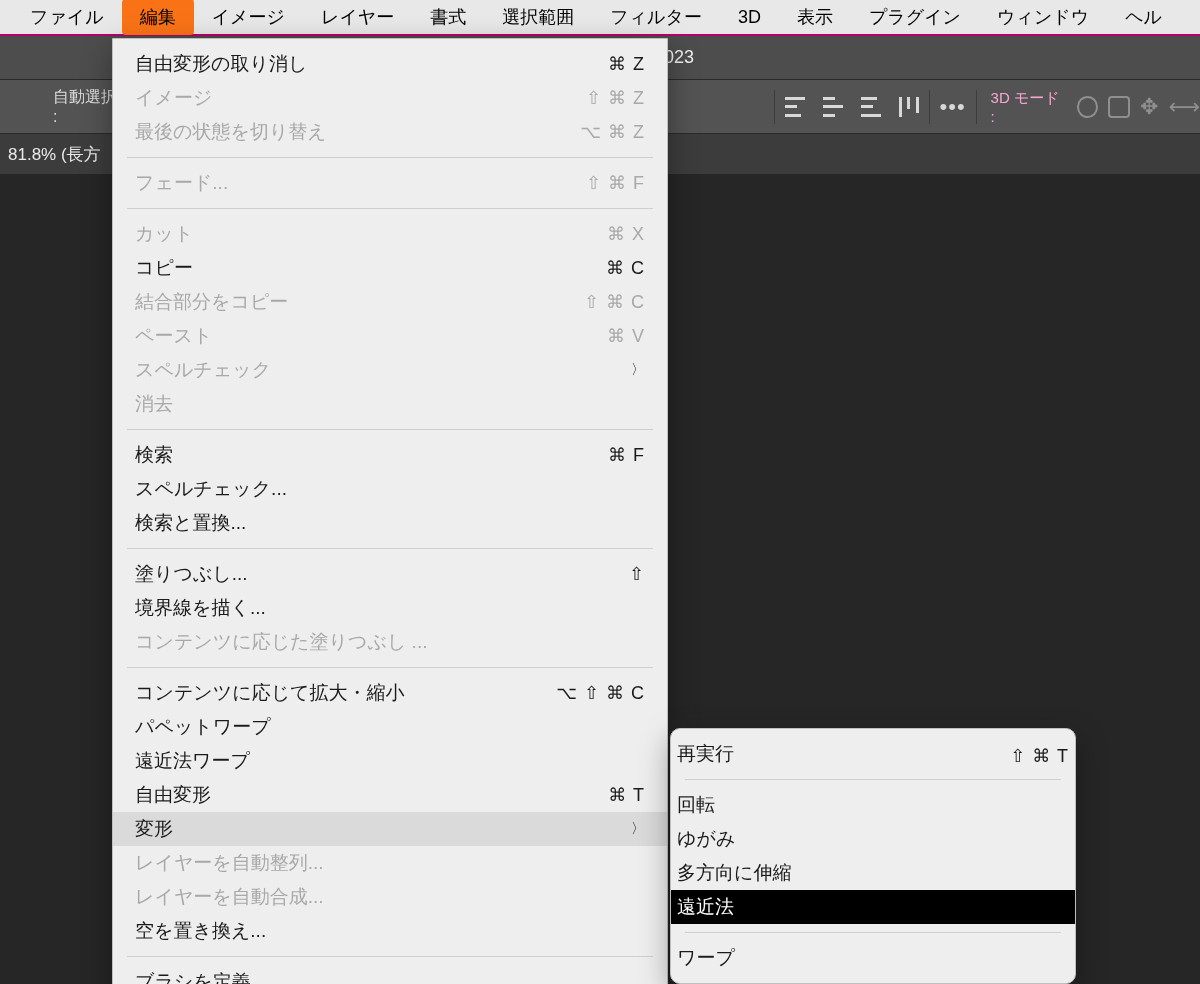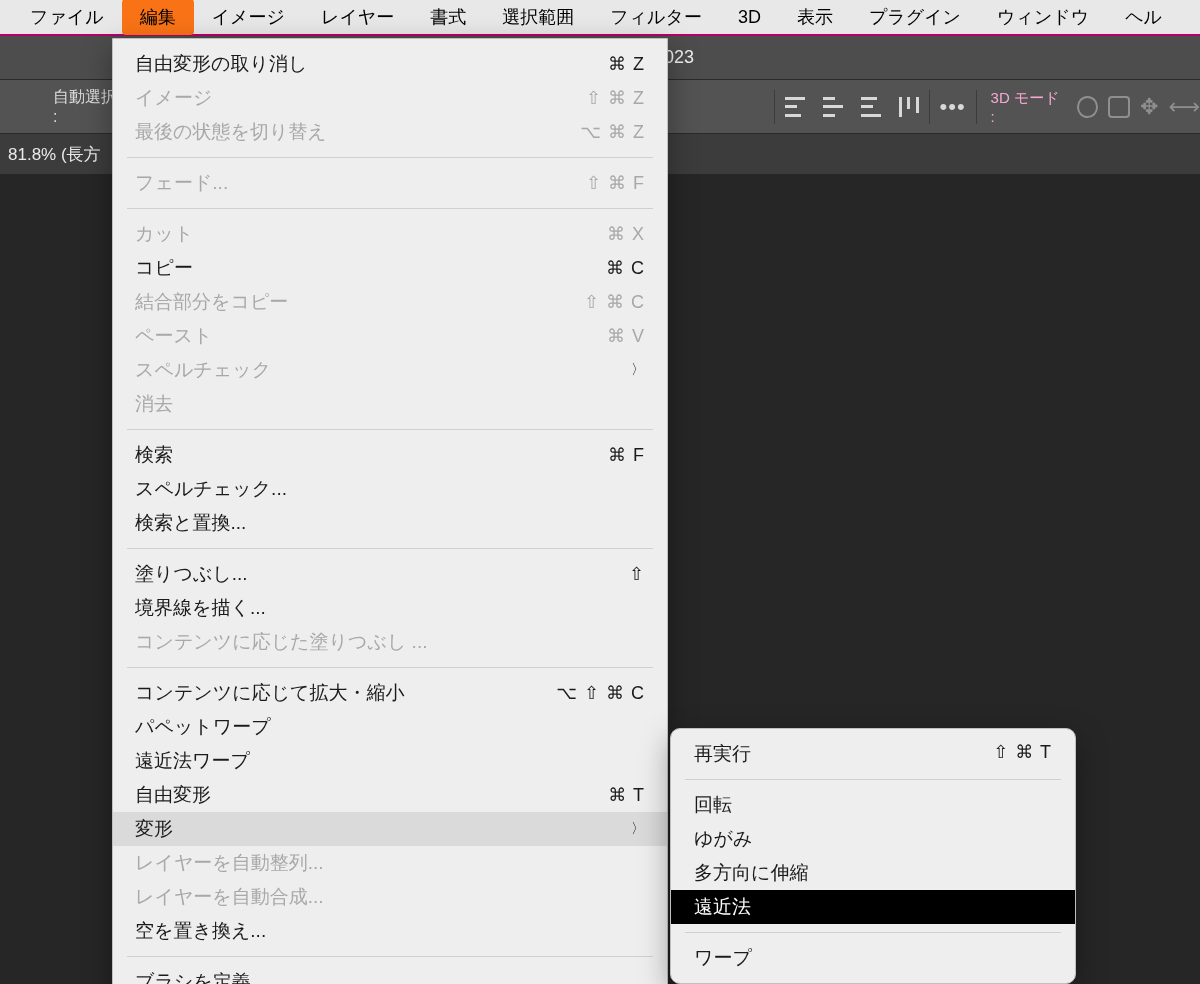--- a/index.html
+++ b/index.html
@@ -23,21 +23,21 @@
 .canvas { background: #262626; height: calc(984px - 38px - 44px - 54px - 40px); }
 .dropdown { position: absolute; top: 38px; left: 112px; width: 556px; background: #eeeeee; border: 1px solid #bfbfbf; border-radius: 0 0 10px 10px; box-shadow: 0 10px 30px rgba(0,0,0,0.35); padding: 8px 0 12px 0; }
 .menu-row { display: flex; align-items: center; padding: 4px 22px; font-size: 19px; color: #1a1a1a; min-height: 30px; }
 .menu-row.disabled { color: #a8a8a8; }
 .menu-row.hover { background: #dadada; }
 .menu-row .lbl { flex: 1; }
 .menu-row .sc { color: inherit; font-size: 18px; letter-spacing: 1px; }
 .menu-row .arrow { font-size: 14px; color: #1a1a1a; }
 .menu-sep { height: 1px; background: #cfcfcf; margin: 8px 14px; }
 .submenu { position: absolute; top: 728px; left: 670px; width: 406px; background: #eeeeee; border: 1px solid #bfbfbf; border-radius: 10px; box-shadow: 0 10px 30px rgba(0,0,0,0.35); padding: 8px 0; }
-.sub-row { display: flex; align-items: flex-start; padding: 4px 23px; font-size: 19px; color: #1a1a1a; min-height: 30px; }
+.sub-row { display: flex; align-items: flex-end; padding: 4px 6px; font-size: 19px; color: #1a1a1a; min-height: 30px; }
 .sub-row.sel { background: #000000; color: #fff; }
 .sub-row .lbl { flex: 1; }
 .sub-row .sc { font-size: 18px; letter-spacing: 1px; }
 .sub-sep { height: 1px; background: #cfcfcf; margin: 8px 14px; }
 </style>
 </head>
 <body>
 
 <div class="menubar" id="menubar">
     <div class="menubar-item">ファイル</div>

